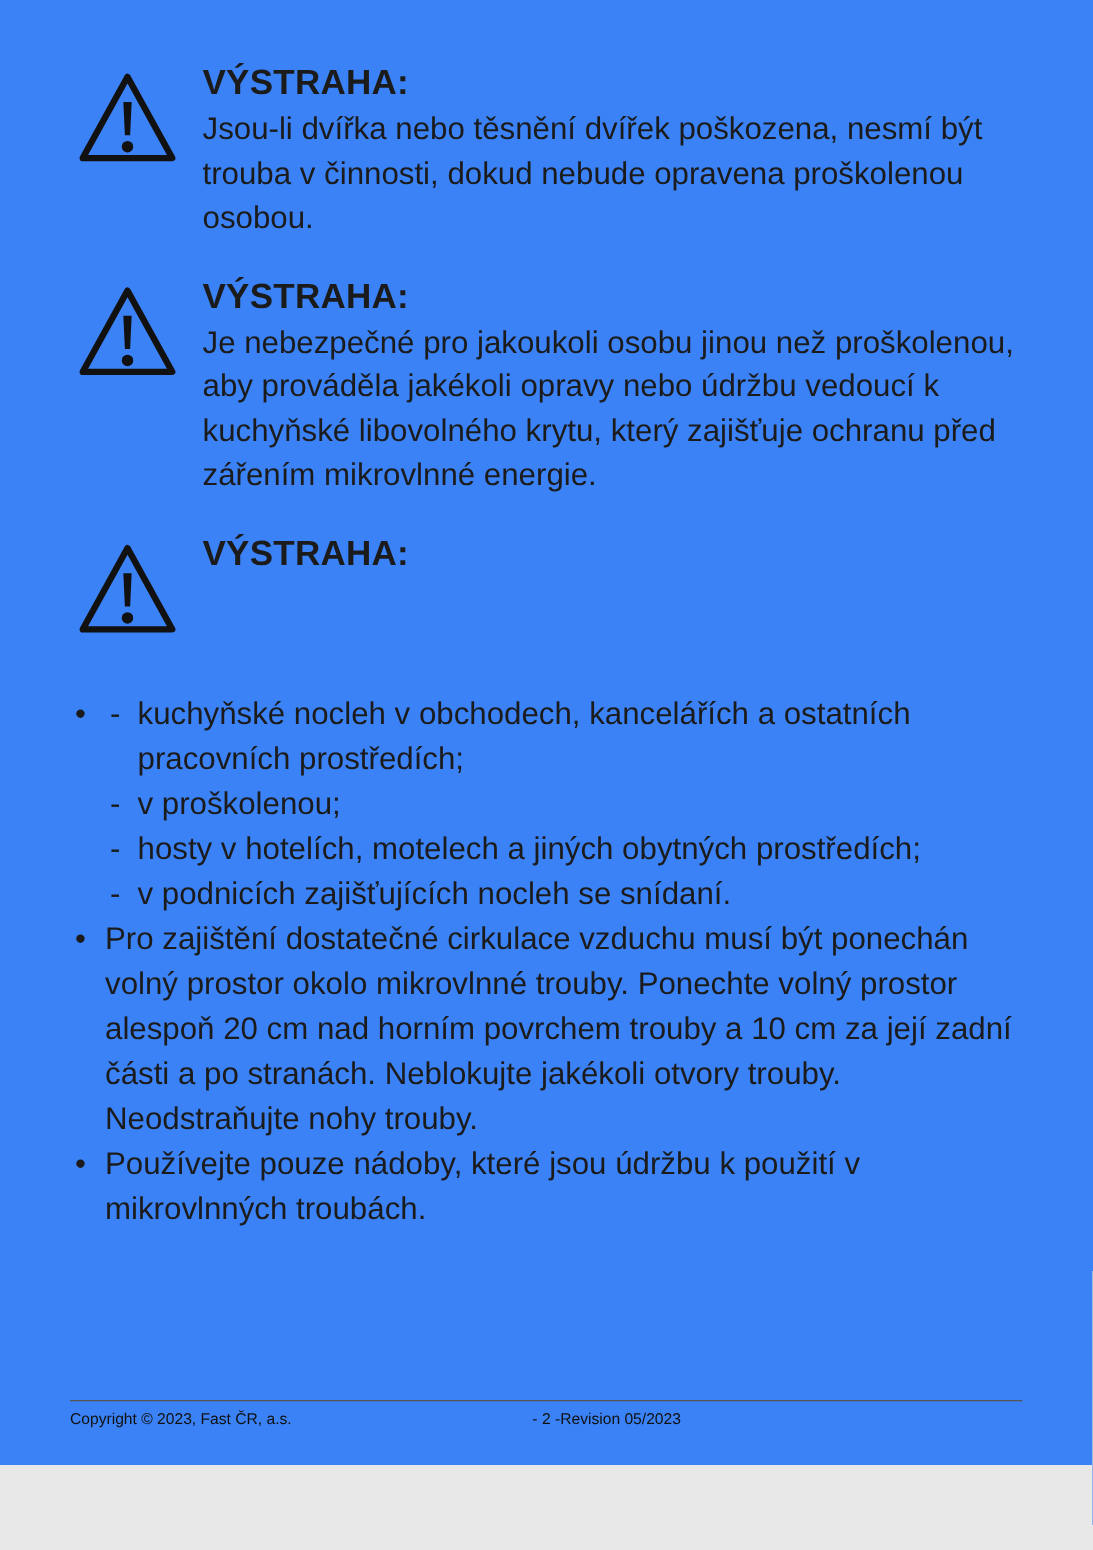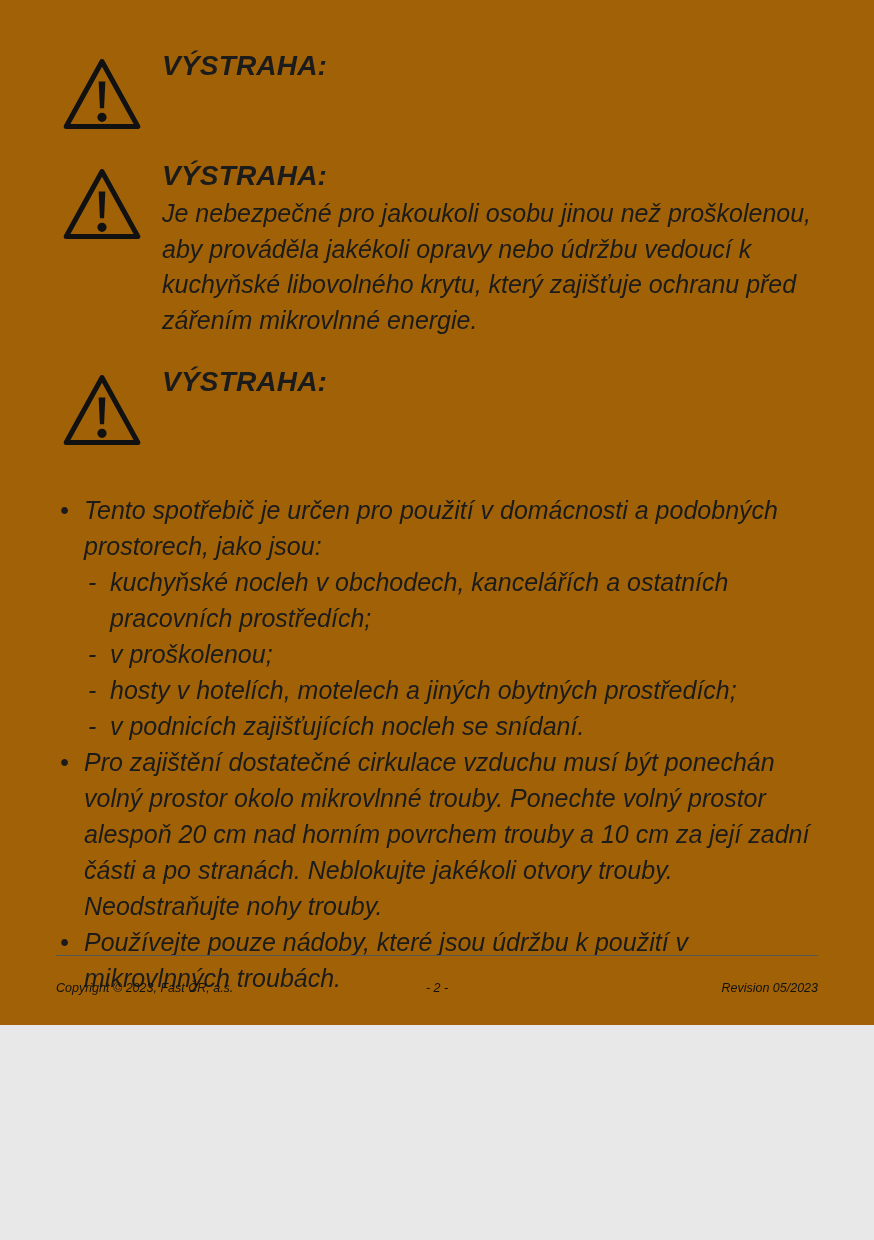--- a/index.html
+++ b/index.html
@@ -3,28 +3,27 @@
 <meta charset="utf-8">
 <style>
   html, body {
     margin: 0;
     padding: 0;
     background: #e8e8e8;
   }
   .page {
     position: relative;
     width: 874px;
-    height: 1025px;
+    height: 1172px;
     margin: 0 auto;
-    background: #a16207;
+    background: #3b82f6;
     font-family: "Liberation Sans", sans-serif;
     color: #1b1b1b;
     overflow: hidden;
     box-sizing: border-box;
-    font-style: italic;
   }
   .content {
     padding: 50px 56px 0 60px;
   }
   
   .warning {
     display: flex;
     align-items: flex-start;
     margin-bottom: 28px;
   }
@@ -85,46 +84,47 @@
     flex: 0 0 22px;
     width: 22px;
   }
   
   .footer {
     position: absolute;
     left: 56px;
     right: 56px;
     bottom: 30px;
     border-top: 1px solid #555;
-    padding-top: 25px;
+    padding-top: 7px;
     display: flex;
     align-items: baseline;
     font-size: 12.5px;
     color: #111;
   }
   .footer .left  { flex: 1; text-align: left; }
   .footer .mid   { flex: 0 0 auto; text-align: center; }
-  .footer .right { flex: 1; text-align: right; }
+  .footer .right { flex: 1; text-align: left; }
 </style>
 </head>
 <body>
 
 <div class="page">
   <div class="content">
 
     <section class="warning">
       <div class="warning-icon">
         <svg viewBox="0 0 96 90" aria-hidden="true">
           <path d="M48 6 L91 84 L5 84 Z" fill="none" stroke="#111" stroke-width="6" stroke-linejoin="round"></path>
           <path d="M44 30 L52 30 L50.5 62 L45.5 62 Z" fill="#111"></path>
           <circle cx="48" cy="73" r="5.5" fill="#111"></circle>
         </svg>
       </div>
       <div class="warning-body">
         <div class="warning-title">VÝSTRAHA:</div>
+        <div class="warning-text">Jsou-li dvířka nebo těsnění dvířek poškozena, nesmí být trouba v činnosti, dokud nebude opravena proškolenou osobou.</div>
       </div>
     </section>
 
     <section class="warning">
       <div class="warning-icon">
         <svg viewBox="0 0 96 90" aria-hidden="true">
           <path d="M48 6 L91 84 L5 84 Z" fill="none" stroke="#111" stroke-width="6" stroke-linejoin="round"></path>
           <path d="M44 30 L52 30 L50.5 62 L45.5 62 Z" fill="#111"></path>
           <circle cx="48" cy="73" r="5.5" fill="#111"></circle>
         </svg>
@@ -146,21 +146,20 @@
       <div class="warning-body">
         <div class="warning-title">VÝSTRAHA:</div>
       </div>
     </section>
 
     <div class="bullets">
 
       <div class="bullet">
         <span class="bullet-marker">•</span>
         <div class="bullet-content">
-          <div>Tento spotřebič je určen pro použití v domácnosti a podobných prostorech, jako jsou:</div>
           <div class="subitems">
             <div class="subitem">
               <span class="dash-marker">-</span>
               <div>kuchyňské nocleh v obchodech, kancelářích a ostatních pracovních prostředích;</div>
             </div>
             <div class="subitem">
               <span class="dash-marker">-</span>
               <div>v proškolenou;</div>
             </div>
             <div class="subitem">

